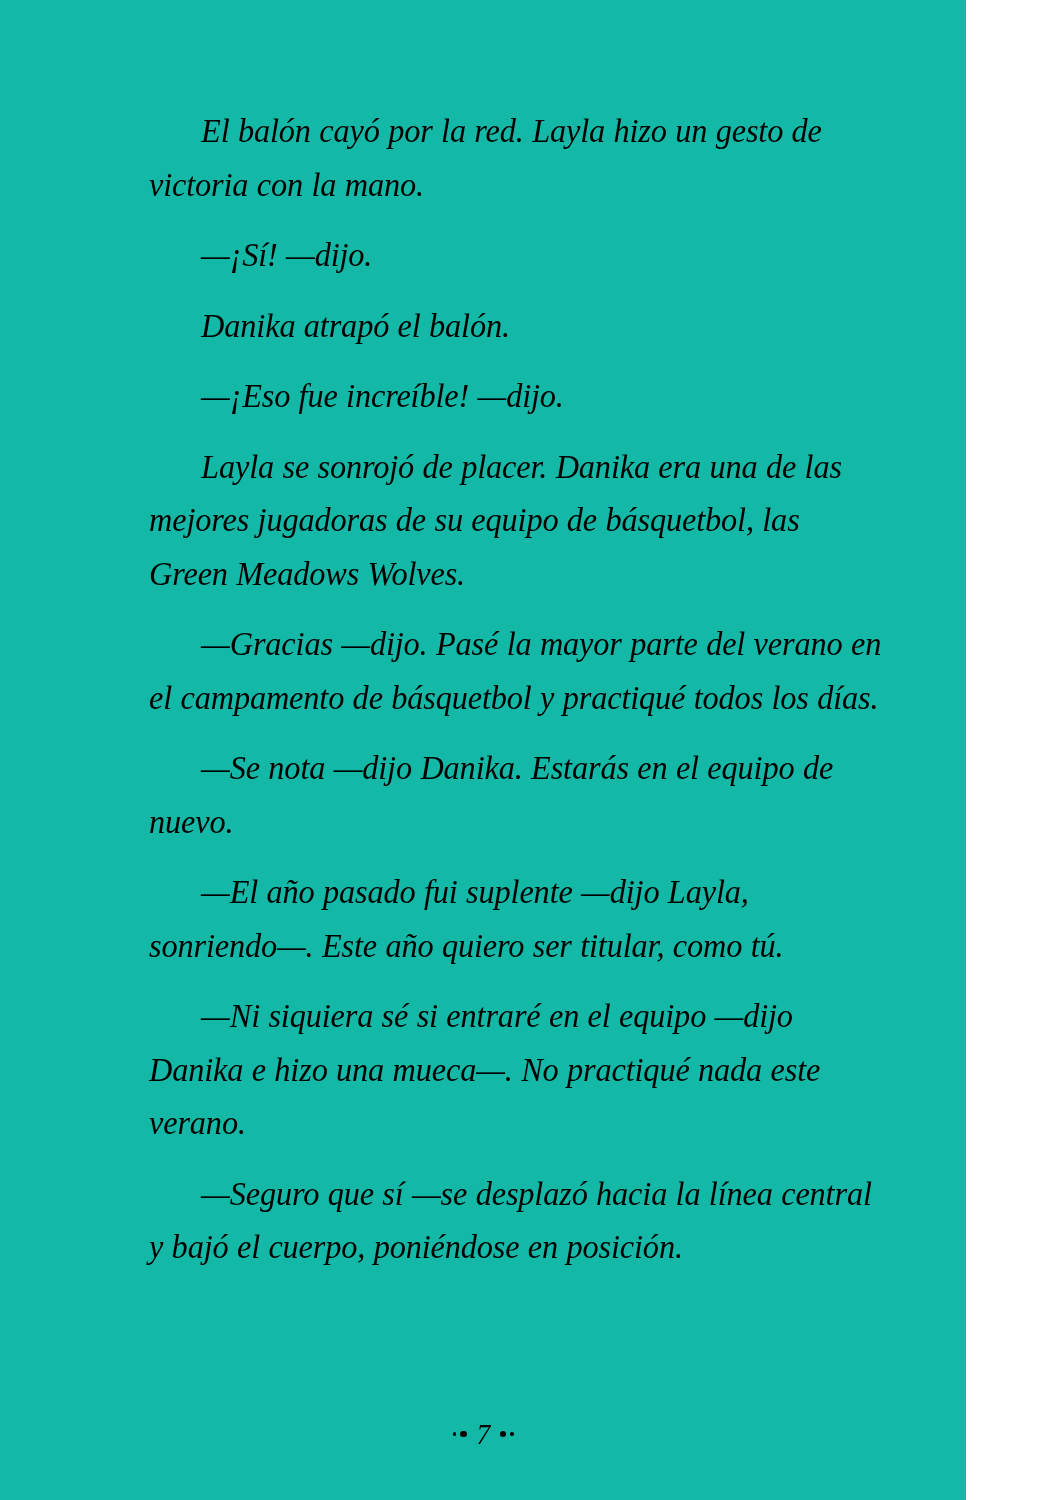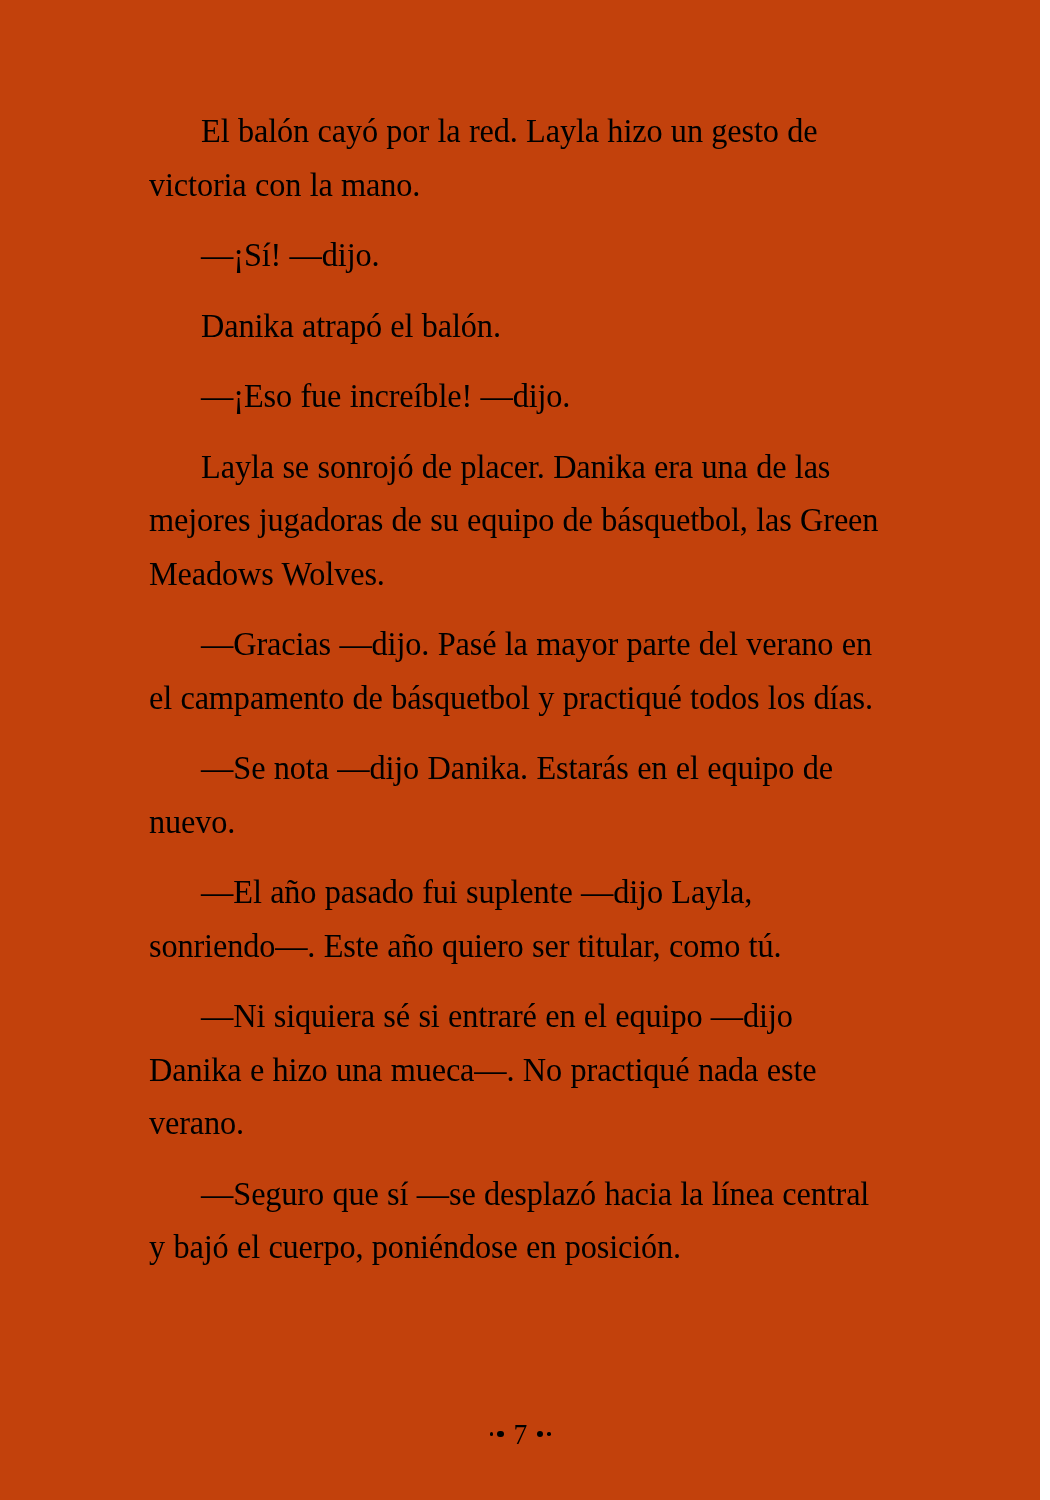--- a/index.html
+++ b/index.html
@@ -9,25 +9,26 @@
     background: #ffffff;
   }
 
   body {
     font-family: "Liberation Serif", "DejaVu Serif", serif;
     color: #000000;
   }
 
   .page {
     position: relative;
-    width: 1040px;
+    width: 966px;
     height: 1500px;
-    background: #c2410c;
+    background: #14b8a6;
     overflow: hidden;
     box-sizing: border-box;
+    font-style: italic;
   }
 
   .text-block {
     position: absolute;
     left: 149px;
     top: 104px;
     width: 760px;
   }
 
   .para {

